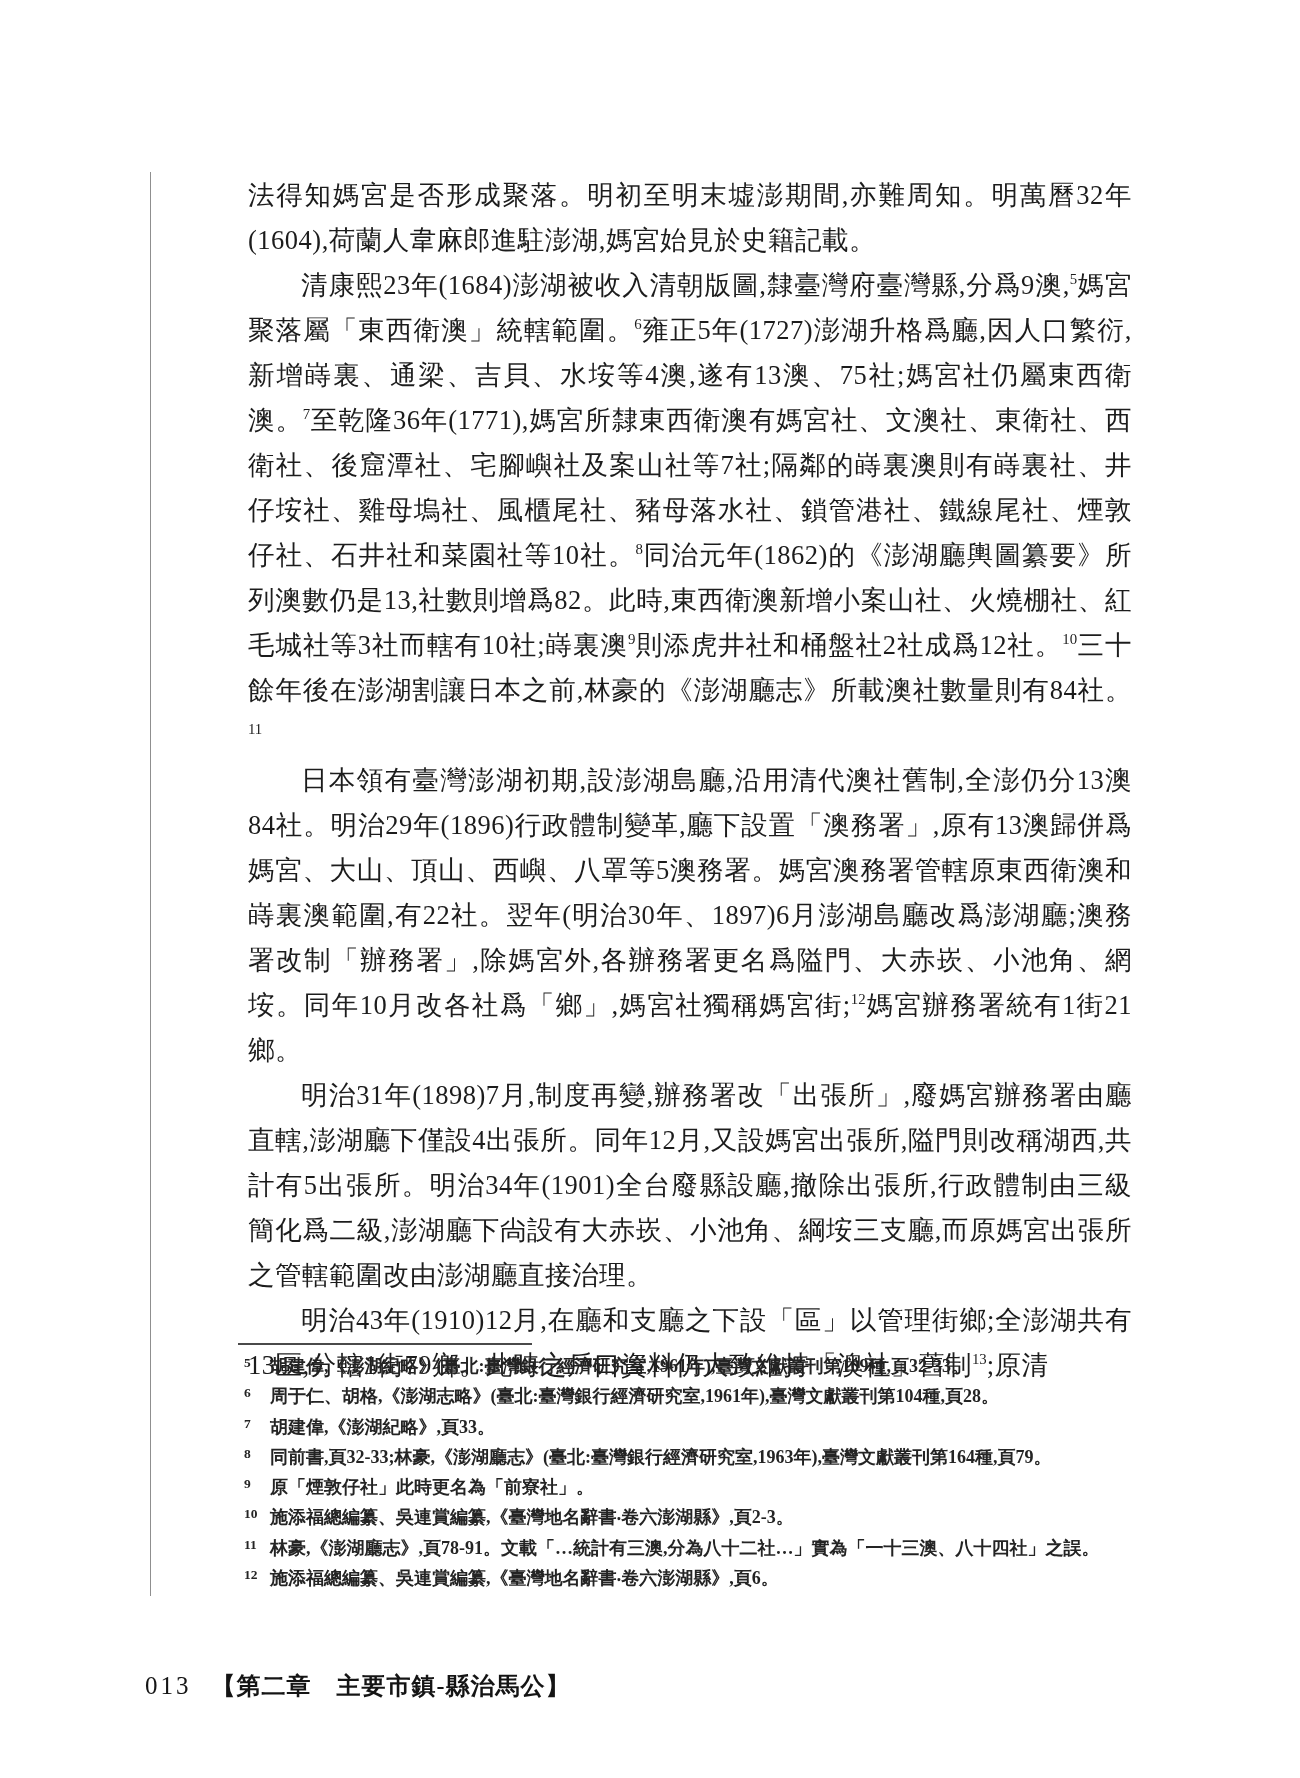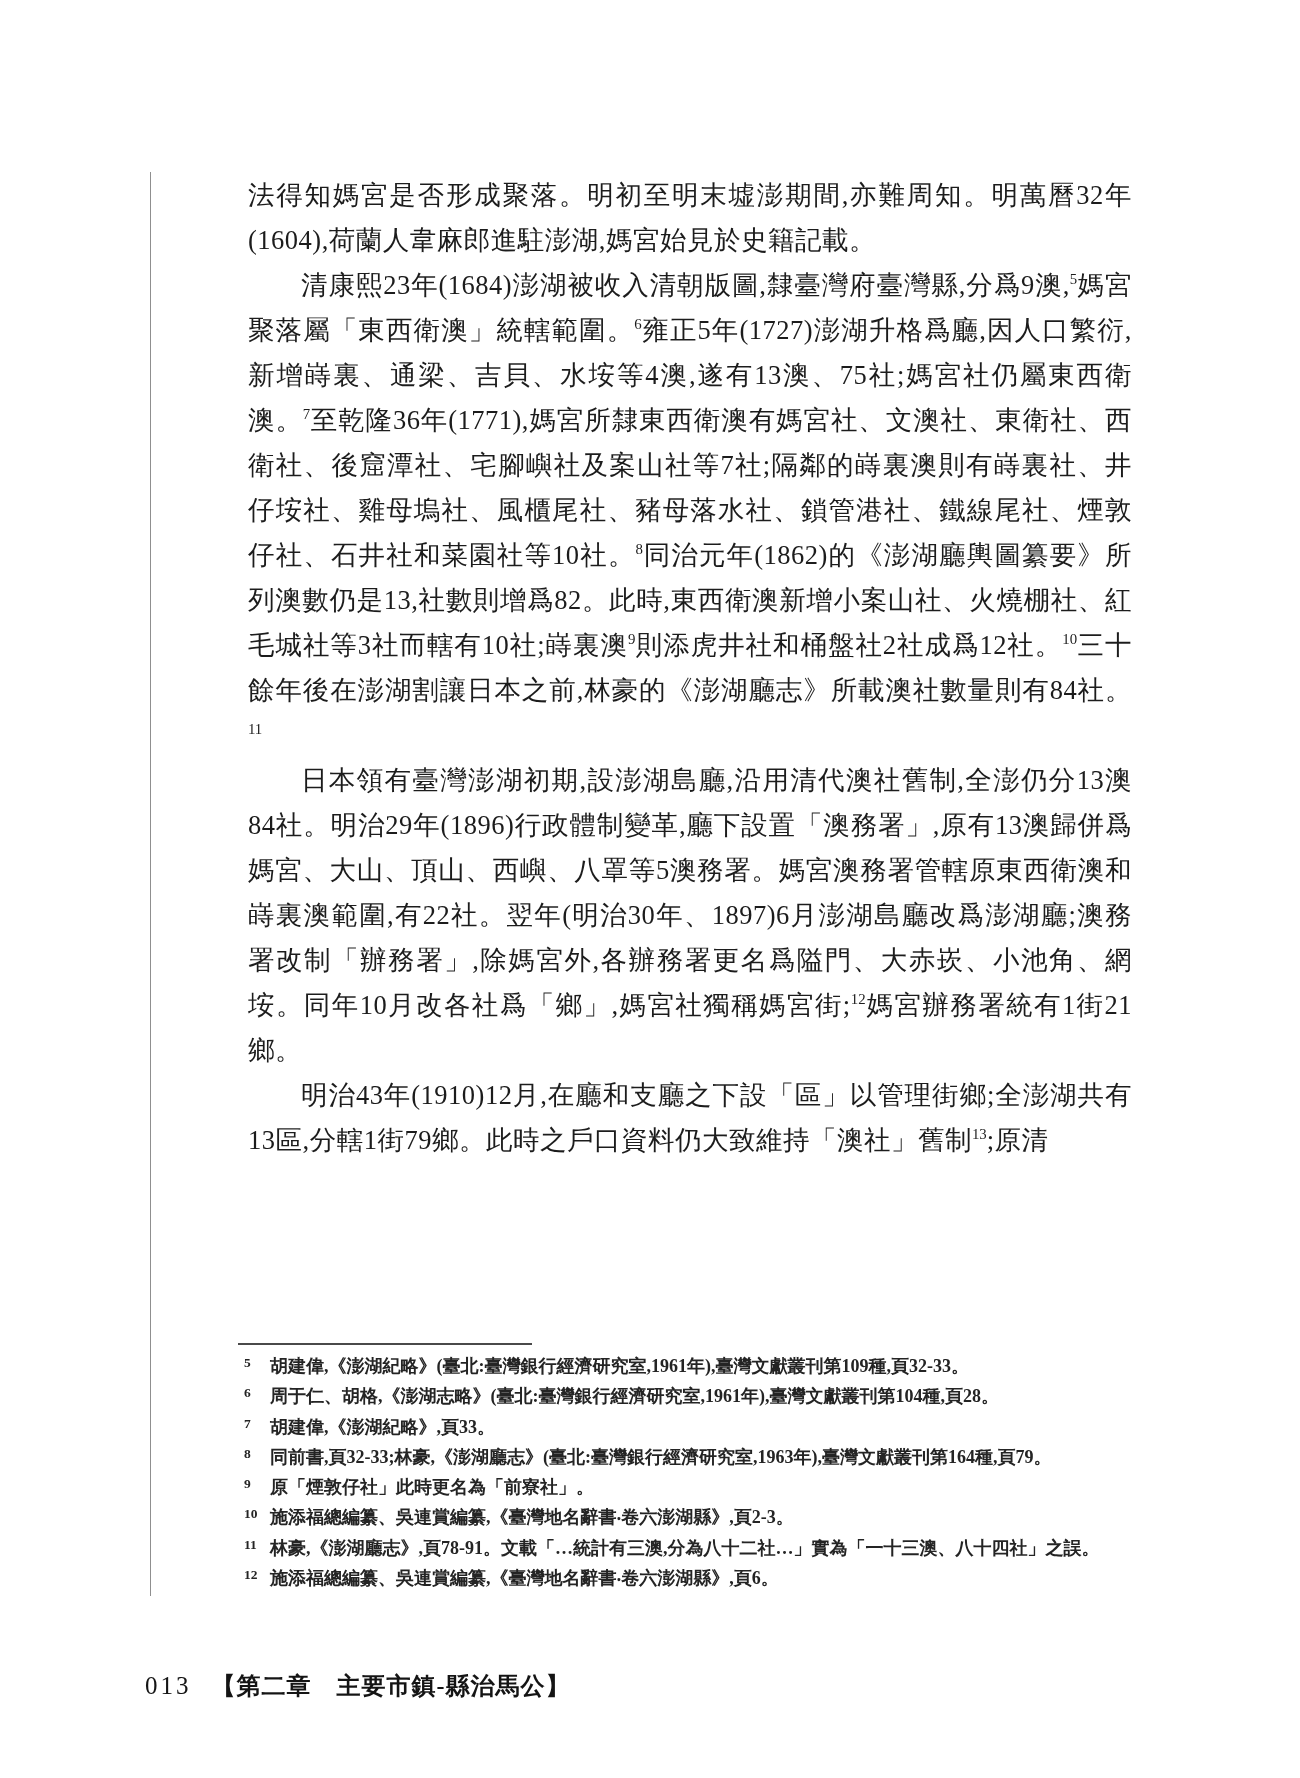--- a/index.html
+++ b/index.html
@@ -83,20 +83,21 @@
 <body>
 
 <div class="page">
 
   <div class="rule-left"></div>
 
   <div class="body-text">
       <p class="">法得知媽宮是否形成聚落。明初至明末墟澎期間,亦難周知。明萬曆32年(1604),荷蘭人韋麻郎進駐澎湖,媽宮始見於史籍記載。</p>
       <p class="indent">清康熙23年(1684)澎湖被收入清朝版圖,隸臺灣府臺灣縣,分爲9澳,<sup>5</sup>媽宮聚落屬「東西衛澳」統轄範圍。<sup>6</sup>雍正5年(1727)澎湖升格爲廳,因人口繁衍,新增嵵裏、通梁、吉貝、水垵等4澳,遂有13澳、75社;媽宮社仍屬東西衛澳。<sup>7</sup>至乾隆36年(1771),媽宮所隸東西衛澳有媽宮社、文澳社、東衛社、西衛社、後窟潭社、宅腳嶼社及案山社等7社;隔鄰的嵵裏澳則有嵵裏社、井仔垵社、雞母塢社、風櫃尾社、豬母落水社、鎖管港社、鐵線尾社、煙敦仔社、石井社和菜園社等10社。<sup>8</sup>同治元年(1862)的《澎湖廳輿圖纂要》所列澳數仍是13,社數則增爲82。此時,東西衛澳新增小案山社、火燒棚社、紅毛城社等3社而轄有10社;嵵裏澳<sup>9</sup>則添虎井社和桶盤社2社成爲12社。<sup>10</sup>三十餘年後在澎湖割讓日本之前,林豪的《澎湖廳志》所載澳社數量則有84社。<sup>11</sup></p>
       <p class="indent">日本領有臺灣澎湖初期,設澎湖島廳,沿用清代澳社舊制,全澎仍分13澳84社。明治29年(1896)行政體制變革,廳下設置「澳務署」,原有13澳歸併爲媽宮、大山、頂山、西嶼、八罩等5澳務署。媽宮澳務署管轄原東西衛澳和嵵裏澳範圍,有22社。翌年(明治30年、1897)6月澎湖島廳改爲澎湖廳;澳務署改制「辦務署」,除媽宮外,各辦務署更名爲隘門、大赤崁、小池角、網垵。同年10月改各社爲「鄉」,媽宮社獨稱媽宮街;<sup>12</sup>媽宮辦務署統有1街21鄉。</p>
+      <p class="indent">明治31年(1898)7月,制度再變,辦務署改「出張所」,廢媽宮辦務署由廳直轄,澎湖廳下僅設4出張所。同年12月,又設媽宮出張所,隘門則改稱湖西,共計有5出張所。明治34年(1901)全台廢縣設廳,撤除出張所,行政體制由三級簡化爲二級,澎湖廳下尙設有大赤崁、小池角、綱垵三支廳,而原媽宮出張所之管轄範圍改由澎湖廳直接治理。</p>
       <p class="indent">明治43年(1910)12月,在廳和支廳之下設「區」以管理街鄉;全澎湖共有13區,分轄1街79鄉。此時之戶口資料仍大致維持「澳社」舊制<sup>13</sup>;原清</p>
     </div>
 
   <div class="fn-sep"></div>
 
   <div class="footnotes">
       <p class="fn-row"><span class="fn-num">5</span><span>胡建偉,《澎湖紀略》(臺北:臺灣銀行經濟研究室,1961年),臺灣文獻叢刊第109種,頁32-33。</span></p>
       <p class="fn-row"><span class="fn-num">6</span><span>周于仁、胡格,《澎湖志略》(臺北:臺灣銀行經濟研究室,1961年),臺灣文獻叢刊第104種,頁28。</span></p>
       <p class="fn-row"><span class="fn-num">7</span><span>胡建偉,《澎湖紀略》,頁33。</span></p>
       <p class="fn-row"><span class="fn-num">8</span><span>同前書,頁32-33;林豪,《澎湖廳志》(臺北:臺灣銀行經濟研究室,1963年),臺灣文獻叢刊第164種,頁79。</span></p>

